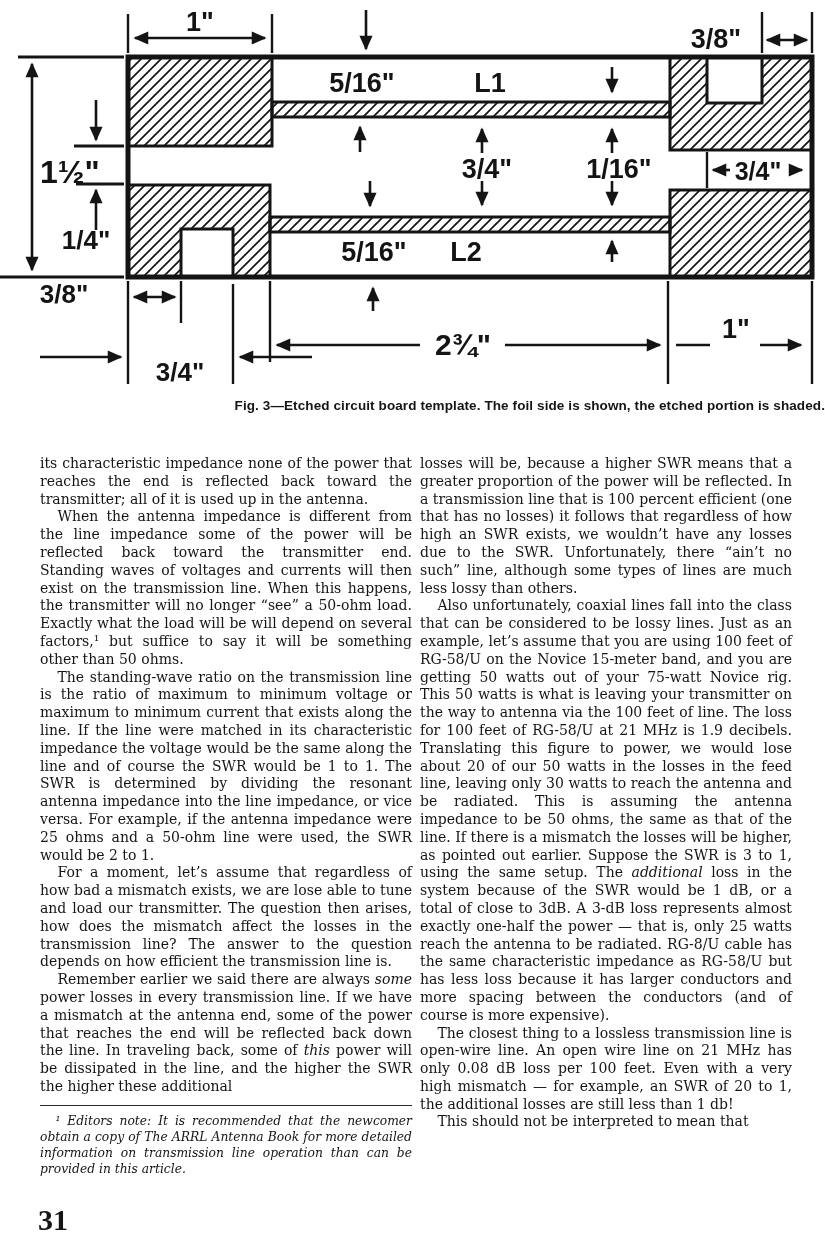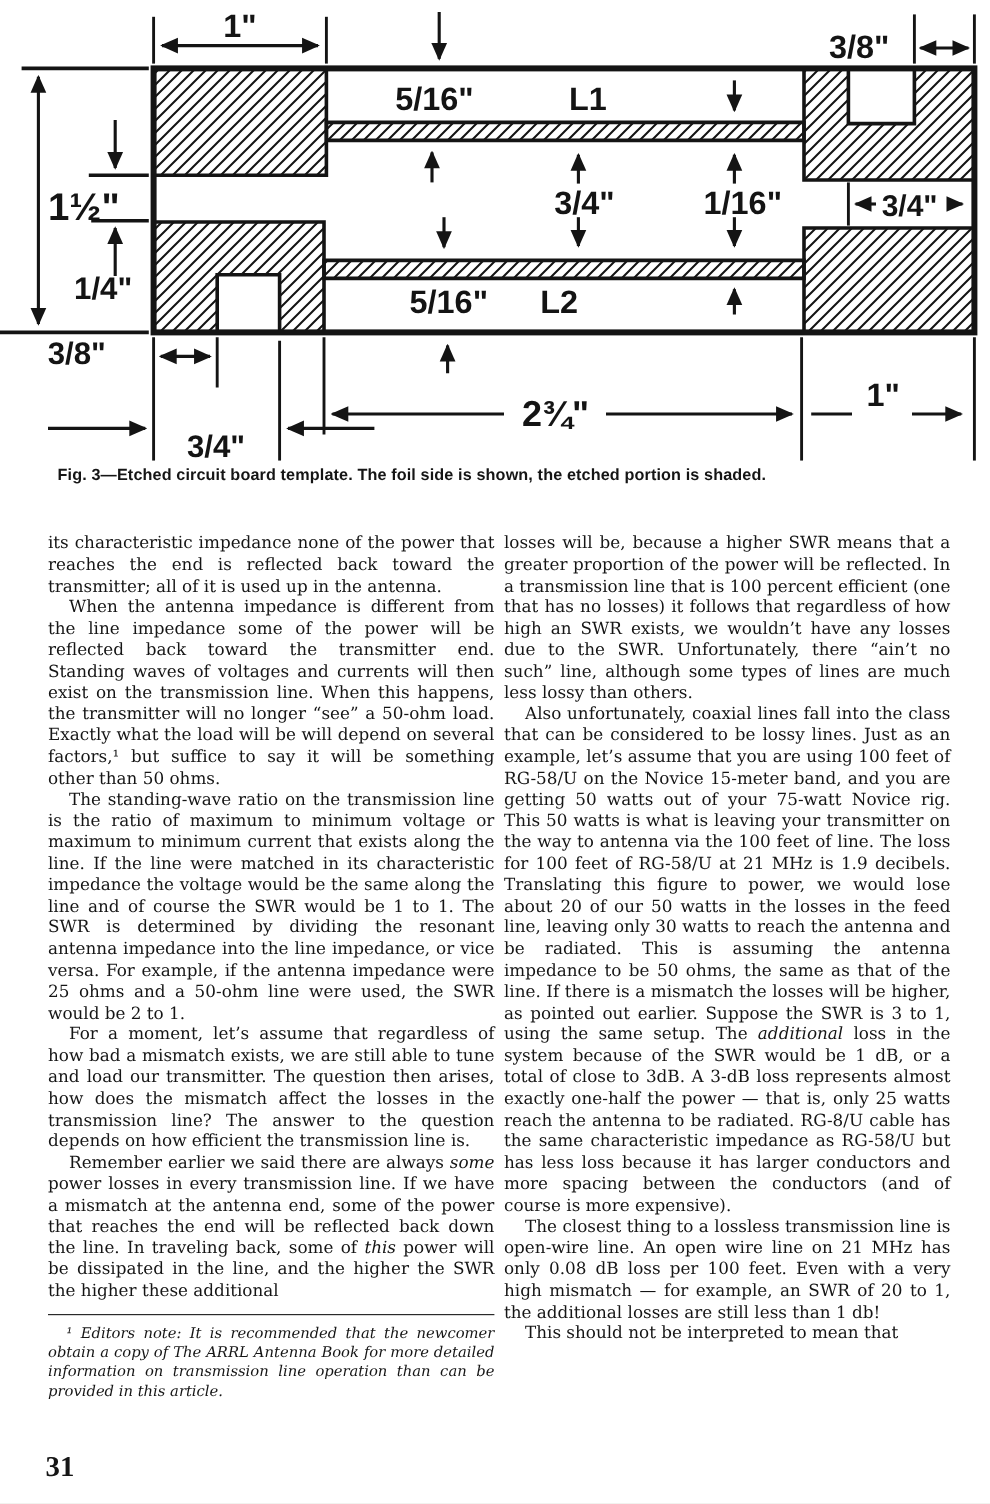--- a/index.html
+++ b/index.html
@@ -16,27 +16,26 @@
   .fig text{
     font-family:"Liberation Sans", sans-serif;
     font-weight:700;
     fill:#141414;
   }
   .ext{stroke:#141414;stroke-width:2.4;fill:none;}
   .tick{stroke:#141414;stroke-width:3;fill:none;}
   .dim{stroke:#141414;stroke-width:2.6;fill:none;}
   .hatched{fill:url(#hatch);stroke:#141414;stroke-width:3;}
   .caption{
-    text-align:left;
+    text-align:right;
     font-family:"Liberation Sans", sans-serif;
     font-weight:700;
     font-size:13.5px;
-    margin-top:4px;
+    margin-top:14px;
     letter-spacing:.1px;
-    padding-left:48px;
   }
   .columns{
     display:flex;
     gap:8px;
     padding:0 33px 0 40px;
     margin-top:42px;
   }
   .col{
     width:372px;
     font-size:14px;
@@ -64,21 +63,21 @@
   }
   .issue{
     font-family:"Liberation Sans", sans-serif;
     font-weight:700;
     font-size:29px;
     letter-spacing:.3px;
   }
   .pageno{
     font-family:"Liberation Serif", serif;
     font-weight:700;
-    font-size:24px;
+    font-size:30px;
   }
 </style>
 </head>
 <body>
 
 <div class="page">
 
   <svg class="fig" width="825" height="384" viewBox="0 0 825 384">
     <defs>
       <pattern id="hatch" width="10" height="10" patternUnits="userSpaceOnUse">
@@ -165,21 +164,21 @@
   </svg>
 
   <div class="caption">Fig. 3—Etched circuit board template. The foil side is shown, the etched portion is shaded.</div>
 
   <div class="columns">
 
     <div class="col">
       <p class="para noindent"><span>its characteristic impedance none of the power that reaches the end is reflected back toward the transmitter; all of it is used up in the antenna.</span></p>
       <p class="para"><span>When the antenna impedance is different from the line impedance some of the power will be reflected back toward the transmitter end. Standing waves of voltages and currents will then exist on the transmission line. When this happens, the transmitter will no longer “see” a 50-ohm load. Exactly what the load will be will depend on several factors,¹ but suffice to say it will be something other than 50 ohms.</span></p>
       <p class="para"><span>The standing-wave ratio on the transmission line is the ratio of maximum to minimum voltage or maximum to minimum current that exists along the line. If the line were matched in its characteristic impedance the voltage would be the same along the line and of course the SWR would be 1 to 1. The SWR is determined by dividing the resonant antenna impedance into the line impedance, or vice versa. For example, if the antenna impedance were 25 ohms and a 50-ohm line were used, the SWR would be 2 to 1.</span></p>
-      <p class="para"><span>For a moment, let’s assume that regardless of how bad a mismatch exists, we are still able to tune and load our transmitter. The question then arises, how does the mismatch affect the losses in the transmission line? The answer to the question depends on how efficient the transmission line is.</span></p>
+      <p class="para"><span>For a moment, let’s assume that regardless of how bad a mismatch exists, we are lose able to tune and load our transmitter. The question then arises, how does the mismatch affect the losses in the transmission line? The answer to the question depends on how efficient the transmission line is.</span></p>
       <p class="para"><span>Remember earlier we said there are always </span><i>some</i><span> power losses in every transmission line. If we have a mismatch at the antenna end, some of the power that reaches the end will be reflected back down the line. In traveling back, some of </span><i>this</i><span> power will be dissipated in the line, and the higher the SWR the higher these additional</span></p>
       <div class="footnote">
         <p>¹ Editors note: It is recommended that the newcomer obtain a copy of The ARRL Antenna Book for more detailed information on transmission line operation than can be provided in this article.</p>
       </div>
     </div>
 
     <div class="col">
       <p class="para noindent"><span>losses will be, because a higher SWR means that a greater proportion of the power will be reflected. In a transmission line that is 100 percent efficient (one that has no losses) it follows that regardless of how high an SWR exists, we wouldn’t have any losses due to the SWR. Unfortunately, there “ain’t no such” line, although some types of lines are much less lossy than others.</span></p>
       <p class="para"><span>Also unfortunately, coaxial lines fall into the class that can be considered to be lossy lines. Just as an example, let’s assume that you are using 100 feet of RG-58/U on the Novice 15-meter band, and you are getting 50 watts out of your 75-watt Novice rig. This 50 watts is what is leaving your transmitter on the way to antenna via the 100 feet of line. The loss for 100 feet of RG-58/U at 21 MHz is 1.9 decibels. Translating this figure to power, we would lose about 20 of our 50 watts in the losses in the feed line, leaving only 30 watts to reach the antenna and be radiated. This is assuming the antenna impedance to be 50 ohms, the same as that of the line. If there is a mismatch the losses will be higher, as pointed out earlier. Suppose the SWR is 3 to 1, using the same setup. The </span><i>additional</i><span> loss in the system because of the SWR would be 1 dB, or a total of close to 3dB. A 3-dB loss represents almost exactly one-half the power — that is, only 25 watts reach the antenna to be radiated. RG-8/U cable has the same characteristic impedance as RG-58/U but has less loss because it has larger conductors and more spacing between the conductors (and of course is more expensive).</span></p>
       <p class="para"><span>The closest thing to a lossless transmission line is open-wire line. An open wire line on 21 MHz has only 0.08 dB loss per 100 feet. Even with a very high mismatch — for example, an SWR of 20 to 1, the additional losses are still less than 1 db!</span></p>

